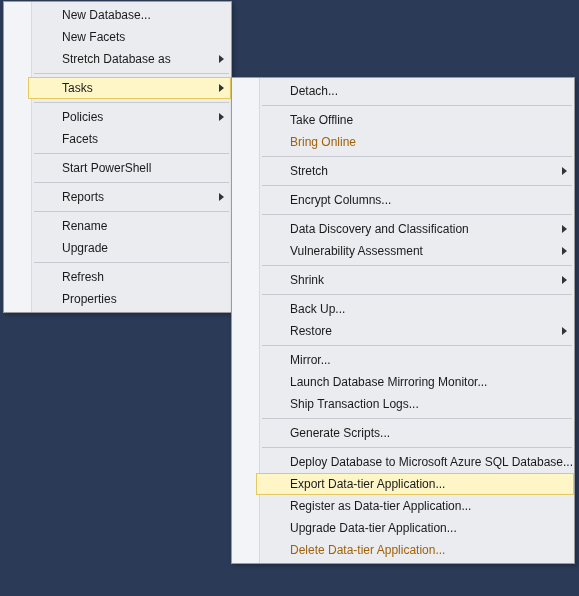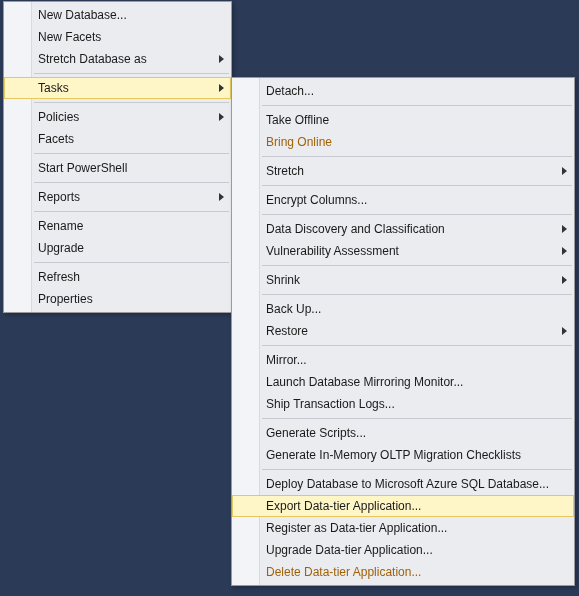--- a/index.html
+++ b/index.html
@@ -30,20 +30,21 @@
   }
   .menu-item {
     position: relative;
     display: flex;
     align-items: center;
     height: 22px;
     padding-left: 34px;
     padding-right: 3px;
     color: #1a1a1a;
     white-space: nowrap;
+    margin-left: 24px;
   }
   .menu-item.disabled { color: #a16207; }
   .menu-item .label { flex: 1; }
   .menu-item .arrow {
     position: absolute;
     right: 7px; top: 50%;
     transform: translateY(-50%);
     width: 0; height: 0;
     border-top: 4px solid transparent;
     border-bottom: 4px solid transparent;
@@ -174,23 +175,20 @@
       <div class="menu-item">
         <span class="label">Launch Database Mirroring Monitor...</span>
       </div>
       <div class="menu-item">
         <span class="label">Ship Transaction Logs...</span>
       </div>
       <div class="separator"></div>
       <div class="menu-item">
         <span class="label">Generate Scripts...</span>
       </div>
-      <div class="menu-item">
-        <span class="label">Generate In-Memory OLTP Migration Checklists</span>
-      </div>
       <div class="separator"></div>
       <div class="menu-item">
         <span class="label">Deploy Database to Microsoft Azure SQL Database...</span>
       </div>
       <div class="menu-item highlight">
         <span class="label">Export Data-tier Application...</span>
       </div>
       <div class="menu-item">
         <span class="label">Register as Data-tier Application...</span>
       </div>

